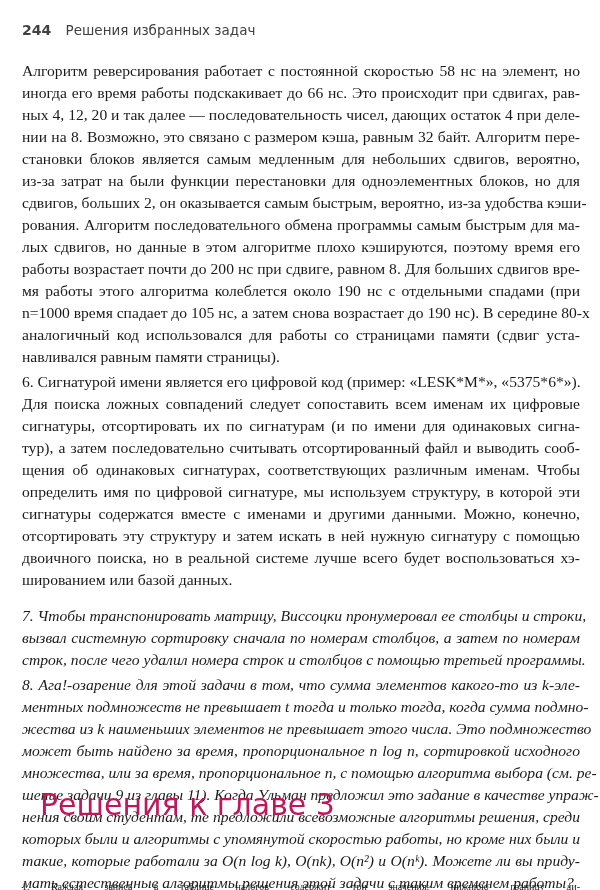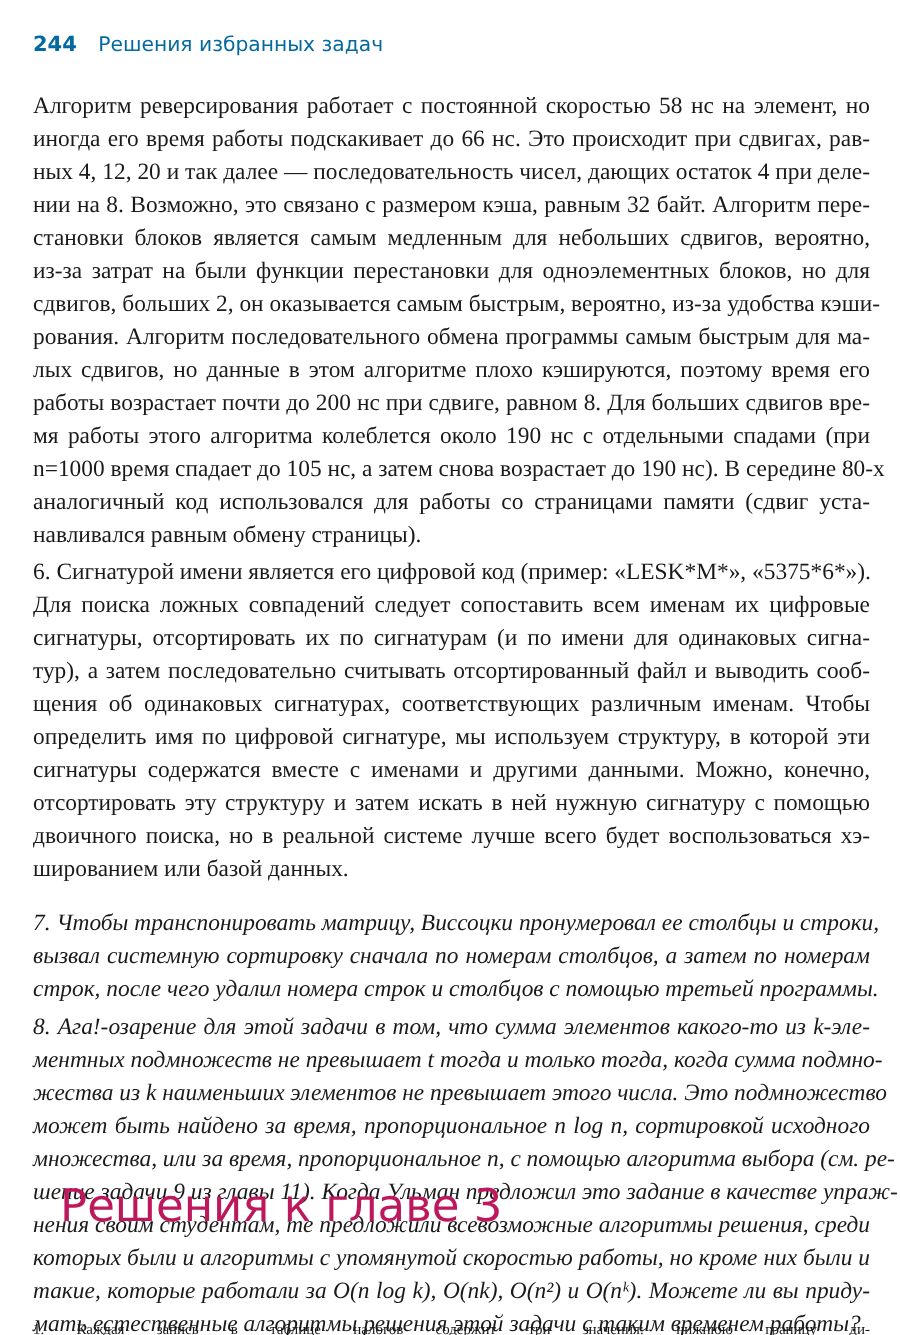--- a/index.html
+++ b/index.html
@@ -1,17 +1,17 @@
 <!DOCTYPE html>
 <html><head>
 <meta charset="utf-8">
 <style>
   html, body { margin: 0; padding: 0; background: #ffffff; }
   body { width: 600px; height: 890px; overflow: hidden; position: relative; color: #1a1a1a; }
-  .header { position: absolute; left: 22px; top: 22px; font-family: "DejaVu Sans", sans-serif; font-size: 13.5px; color: #0369a1; white-space: nowrap; }
+  .header { position: absolute; left: 22px; top: 22px; font-family: "DejaVu Sans", sans-serif; font-size: 13.5px; color: #404040; white-space: nowrap; }
   .header .pnum { font-weight: bold; font-size: 14px; margin-right: 10px; }
   .body { position: absolute; left: 22px; top: 60px; width: 558px; font-family: "Liberation Serif", serif; font-size: 15.6px; line-height: 22px; color: #1a1a1a; }
   .line { display: block; white-space: nowrap; text-align: justify; text-align-last: justify; height: 22px; }
   .line.last { text-align-last: left; }
   .h2 { position: absolute; left: 40px; top: 787px; font-family: "DejaVu Sans", sans-serif; font-size: 30px; color: #be185d; white-space: nowrap; }
   .body2 { position: absolute; left: 22px; top: 829px; width: 558px; font-family: "Liberation Serif", serif; font-size: 10px; line-height: 22px; margin-top: 47px; }
 </style>
 </head>
 <body>
 
@@ -28,21 +28,21 @@
       <span class="line">нии на 8. Возможно, это связано с размером кэша, равным 32 байт. Алгоритм пере-</span>
       <span class="line">становки блоков является самым медленным для небольших сдвигов, вероятно,</span>
       <span class="line">из-за затрат на были функции перестановки для одноэлементных блоков, но для</span>
       <span class="line">сдвигов, больших 2, он оказывается самым быстрым, вероятно, из-за удобства кэши-</span>
       <span class="line">рования. Алгоритм последовательного обмена программы самым быстрым для ма-</span>
       <span class="line">лых сдвигов, но данные в этом алгоритме плохо кэшируются, поэтому время его</span>
       <span class="line">работы возрастает почти до 200 нс при сдвиге, равном 8. Для больших сдвигов вре-</span>
       <span class="line">мя работы этого алгоритма колеблется около 190 нс с отдельными спадами (при</span>
       <span class="line">n=1000 время спадает до 105 нс, а затем снова возрастает до 190 нс). В середине 80-х</span>
       <span class="line">аналогичный код использовался для работы со страницами памяти (сдвиг уста-</span>
-      <span class="line last">навливался равным обмену страницы).</span>
+      <span class="line last">навливался равным памяти страницы).</span>
     </div>
   <div style="margin-top: 3px;">
       <span class="line">6. Сигнатурой имени является его цифровой код (пример: «LESK*M*», «5375*6*»).</span>
       <span class="line">Для поиска ложных совпадений следует сопоставить всем именам их цифровые</span>
       <span class="line">сигнатуры, отсортировать их по сигнатурам (и по имени для одинаковых сигна-</span>
       <span class="line">тур), а затем последовательно считывать отсортированный файл и выводить сооб-</span>
       <span class="line">щения об одинаковых сигнатурах, соответствующих различным именам. Чтобы</span>
       <span class="line">определить имя по цифровой сигнатуре, мы используем структуру, в которой эти</span>
       <span class="line">сигнатуры содержатся вместе с именами и другими данными. Можно, конечно,</span>
       <span class="line">отсортировать эту структуру и затем искать в ней нужную сигнатуру с помощью</span>

